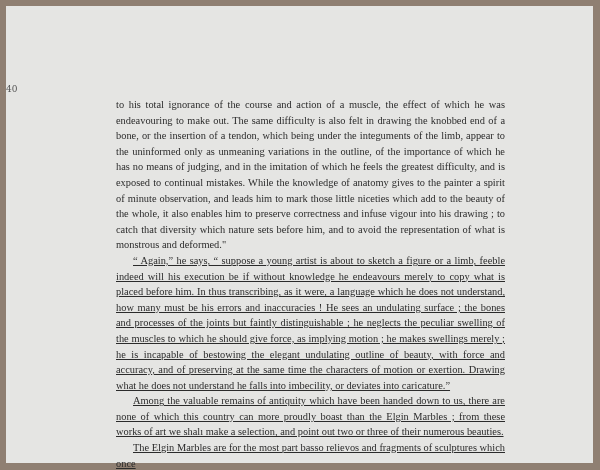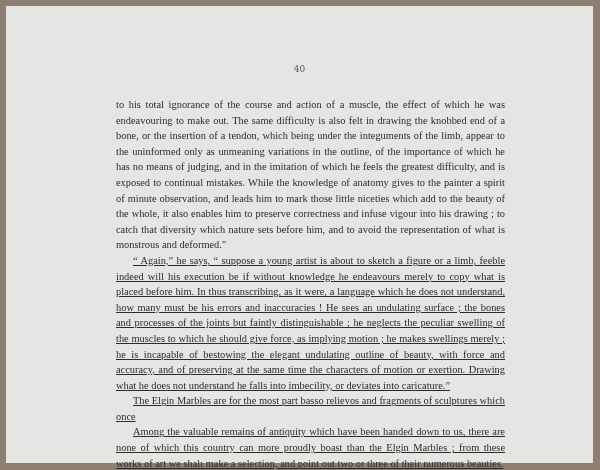--- a/index.html
+++ b/index.html
@@ -11,22 +11,22 @@
     }
     .page {
       position: absolute;
       left: 6px; top: 6px;
       width: 587px; height: 457px;
       background: #e5e5e3;
     }
     .page-number {
       position: absolute;
       left: 0; width: 100%;
-      top: 58px;
-      text-align: center;
+      top: 78px;
+      text-align: left;
       font-family: "DejaVu Serif", serif;
       font-size: 9px;
       color: #555;
     }
     .text-block {
       position: absolute;
       left: 110px;
       top: 91px;
       width: 389px;
       font-family: "Liberation Serif", serif;
@@ -39,16 +39,16 @@
     .para.indent { text-indent: 17px; text-decoration: underline; }
   </style>
 </head>
 <body>
 
 <div class="page">
   <div class="page-number">40</div>
   <div class="text-block">
     <p class="para">to his total ignorance of the course and action of a muscle, the effect of which he was endeavouring to make out. The same difficulty is also felt in drawing the knobbed end of a bone, or the insertion of a tendon, which being under the integuments of the limb, appear to the uninformed only as unmeaning variations in the outline, of the importance of which he has no means of judging, and in the imitation of which he feels the greatest difficulty, and is exposed to continual mistakes. While the knowledge of anatomy gives to the painter a spirit of minute observation, and leads him to mark those little niceties which add to the beauty of the whole, it also enables him to preserve correctness and infuse vigour into his drawing ; to catch that diversity which nature sets before him, and to avoid the representation of what is monstrous and deformed."</p>
     <p class="para indent">“ Again,” he says, “ suppose a young artist is about to sketch a figure or a limb, feeble indeed will his execution be if without knowledge he endeavours merely to copy what is placed before him. In thus transcribing, as it were, a language which he does not understand, how many must be his errors and inaccuracies ! He sees an undulating surface ; the bones and processes of the joints but faintly distinguishable ; he neglects the peculiar swelling of the muscles to which he should give force, as implying motion ; he makes swellings merely ; he is incapable of bestowing the elegant undulating outline of beauty, with force and accuracy, and of preserving at the same time the characters of motion or exertion. Drawing what he does not understand he falls into imbecility, or deviates into caricature.”</p>
+    <p class="para indent">Among the valuable remains of antiquity which have been handed down to us, there are none of which this country can more proudly boast than the Elgin Marbles ; from these works of art we shalı make a selection, and point out two or three of their numerous beauties.</p>
     <p class="para indent">The Elgin Marbles are for the most part basso relievos and fragments of sculptures which once</p>
-    <p class="para indent">Among the valuable remains of antiquity which have been handed down to us, there are none of which this country can more proudly boast than the Elgin Marbles ; from these works of art we shalı make a selection, and point out two or three of their numerous beauties.</p>
   </div>
 </div>
 
 </body></html>

